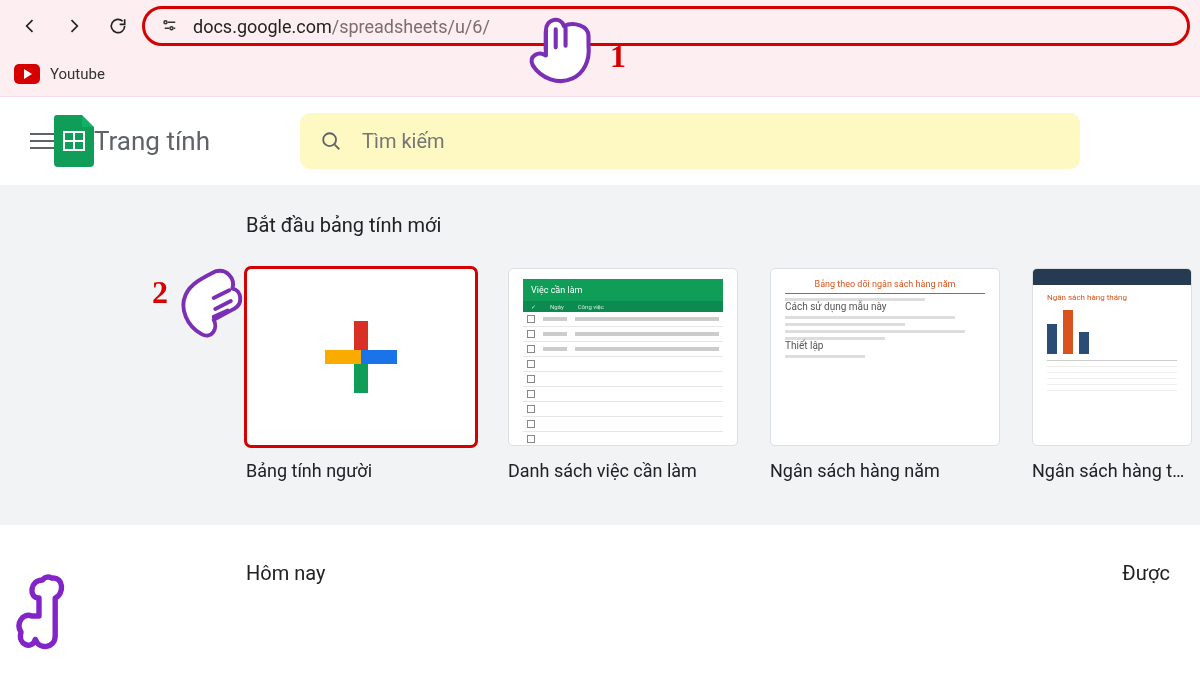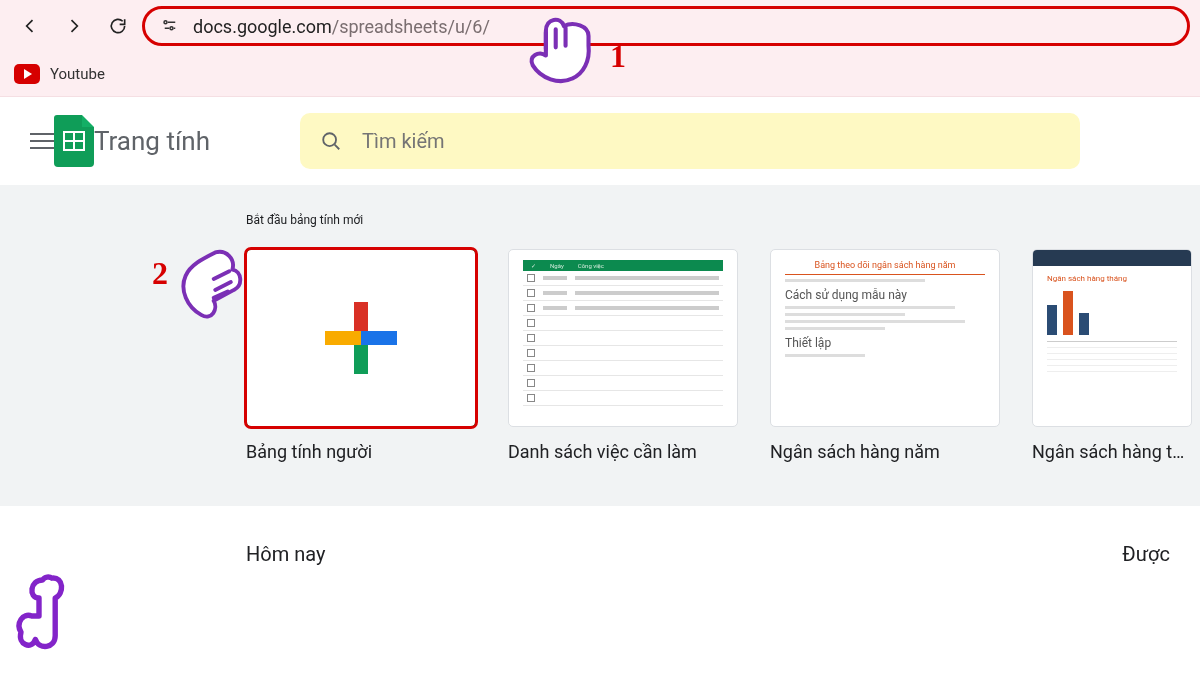--- a/index.html
+++ b/index.html
@@ -41,21 +41,21 @@
       linear-gradient(#fff,#fff) 20px 0/2px 100% no-repeat; }
   .app-title { font-size:26px; color:#5f6368; }
   .search-wrap { margin-left:90px; flex:1; max-width:780px; }
   .search-bar { display:flex; align-items:center; height:56px; background:#fef9c3; border-radius:10px; padding:0 20px; gap:20px; }
   .search-bar svg{ width:22px; height:22px; stroke:#5f6368; fill:none; stroke-width:2;}
   .search-bar input{ border:none; background:transparent; font-size:20px; color:#5f6368; outline:none; flex:1; }
 
   
   .gallery { background:#f1f3f4; padding:28px 0 44px 0; }
   .gallery-inner { padding-left:246px; }
-  .gallery-title { font-size:12px; color:#202124; margin-bottom:22px; }
+  .gallery-title { font-size:20px; color:#202124; margin-bottom:31px; }
   .tpl-row { display:flex; gap:32px; }
   .tpl-card { width:230px; cursor:pointer; }
   .tpl-thumb { width:230px; height:178px; background:#fff; border:1px solid #dcdfe3; border-radius:5px; overflow:hidden; display:flex; align-items:center; justify-content:center; }
   .tpl-card.highlight .tpl-thumb { outline:3px solid #d60000; outline-offset:-1px; border:1px solid #0f9d58; }
   .tpl-label { font-size:18px; color:#202124; margin-top:14px; white-space:nowrap; overflow:hidden; text-overflow:ellipsis;}
 
   .plus-icon { width:72px; height:72px; position:relative; }
   .plus-icon .bar{ position:absolute; }
   .plus-icon .r{ left:29px; top:0;  width:14px; height:36px; background:#d93025; }
   .plus-icon .g{ left:29px; top:36px;width:14px; height:36px; background:#0f9d58; }
@@ -63,21 +63,21 @@
   .plus-icon .b{ left:36px;top:29px; width:36px; height:14px; background:#1a73e8; }
 
   
   .mini { width:100%; height:100%; position:relative; font-size:6px; color:#888; padding:10px 14px; }
   .todo .hdr{ background:#0f9d58; color:#fff; padding:6px 8px; font-size:9px; }
   .todo .sub{ background:#0c8a4f; color:#cfead9; font-size:6px; display:flex; gap:14px; padding:2px 8px; }
   .todo .row{ display:flex; align-items:center; gap:8px; border-bottom:1px solid #e6e6e6; padding:3px 4px;}
   .todo .cb{ width:8px;height:8px;border:1px solid #888; }
   .todo .ln{ height:4px; background:#ccc; flex:1; }
   .budget .ttl{ color:#d9531e; border-bottom:1px solid #d9531e; font-size:9px; padding-bottom:4px; text-align:center;}
-  .budget .sec{ font-size:12px; color:#555; margin-top:6px; }
+  .budget .sec{ font-size:10px; color:#555; }
   .budget .ln{ height:3px; background:#ddd; margin-top:4px; }
   .month .hd{ background:#263a52; height:16px; margin:-10px -14px 8px -14px; }
   .month .ttl{ color:#d9531e; font-size:8px; }
   .month .bars{ display:flex; gap:6px; align-items:flex-end; height:46px; margin:6px 0;}
   .month .bars span:nth-child(1){width:10px;height:30px;background:#2b4c74;}
   .month .bars span:nth-child(2){width:10px;height:44px;background:#d9531e;}
   .month .bars span:nth-child(3){width:10px;height:22px;background:#2b4c74;}
   .month .tbl{ border-top:1px solid #ccc; }
   .month .tbl div{ height:6px; border-bottom:1px solid #eee; }
 
@@ -192,20 +192,21 @@
                   <div class="bar y"></div>
                   <div class="bar b"></div>
               </div>
             </div>
             <div class="tpl-label">Bảng tính người</div>
           </div>
 
           <div class="tpl-card">
             <div class="tpl-thumb">
                 <div class="mini todo">
+              <div class="hdr">Việc cần làm</div>
               <div class="sub">
                     <span>✓</span>
                     <span>Ngày</span>
                     <span>Công việc</span>
                   </div>
               <div class="row">
                     <div class="cb"></div>
                     <div class="ln" style="flex:0 0 24px"></div>
                     <div class="ln"></div>
                   </div>

